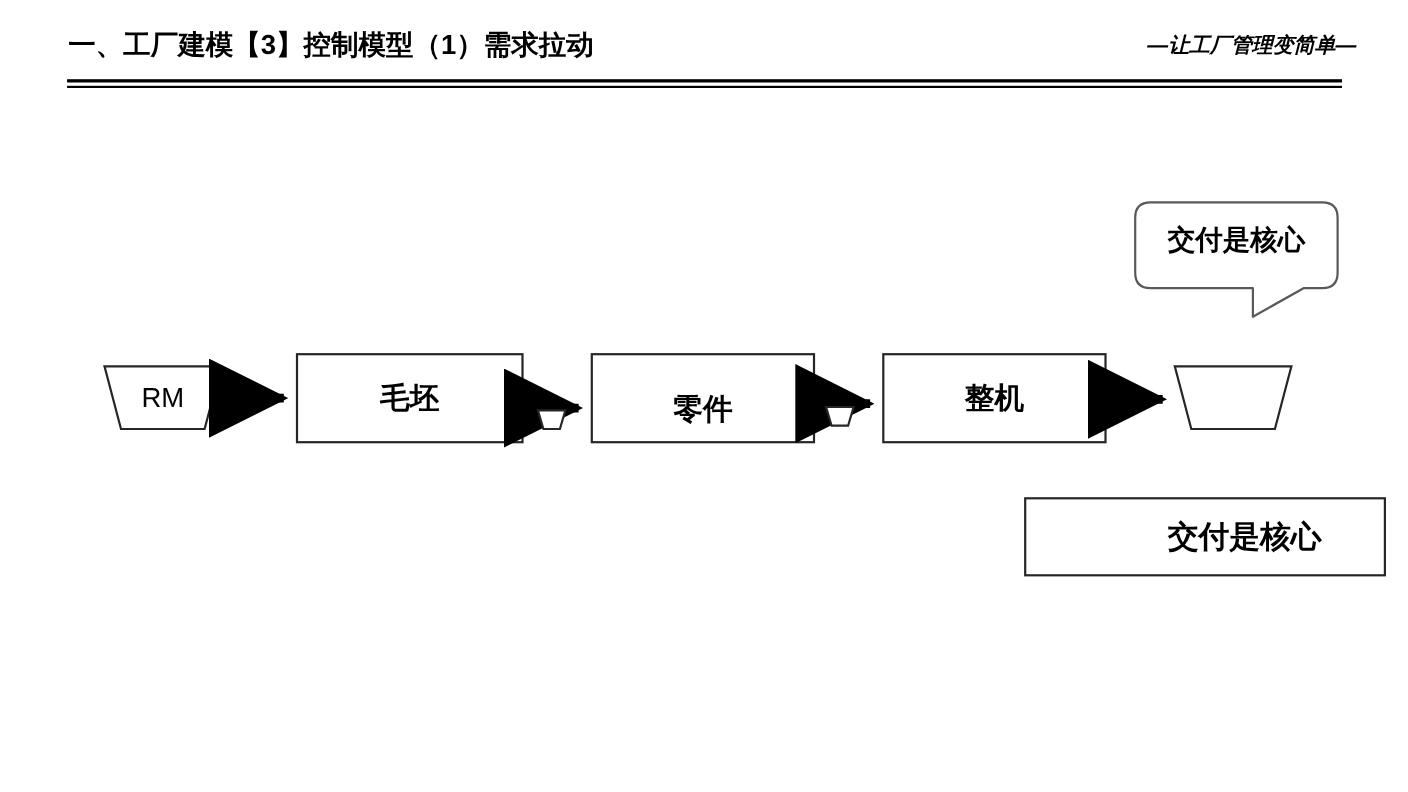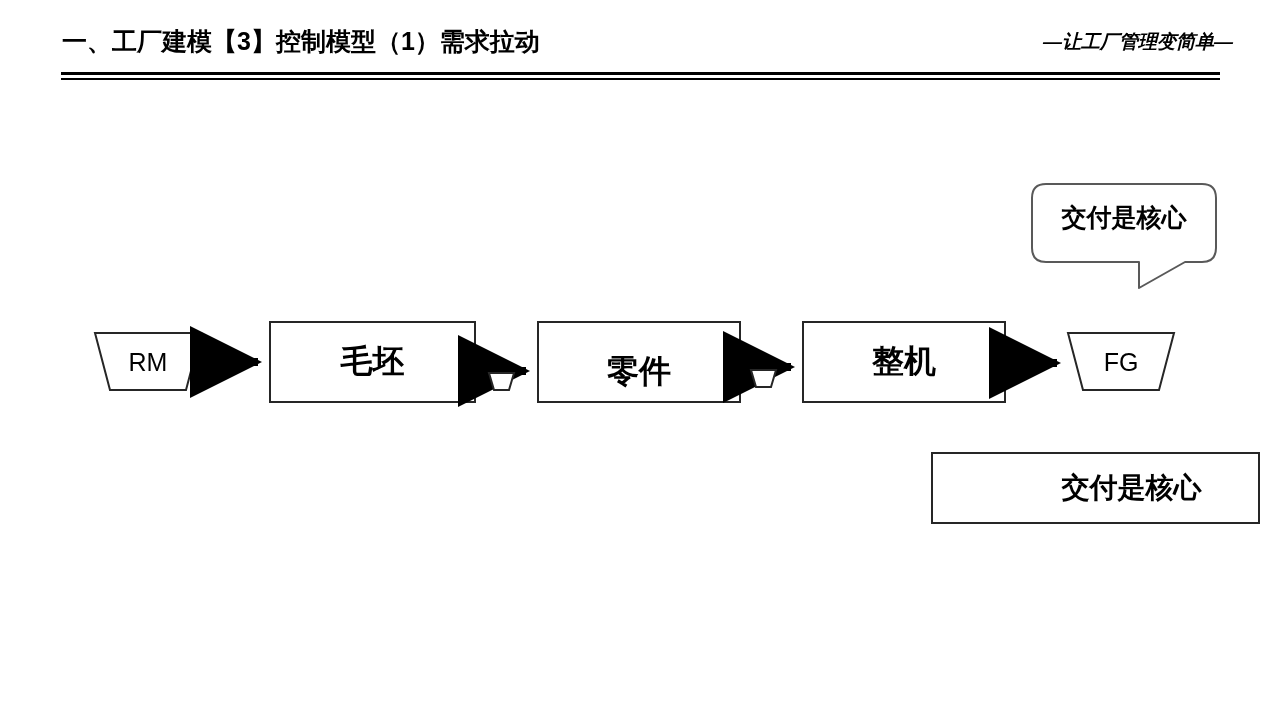--- a/index.html
+++ b/index.html
@@ -92,21 +92,21 @@
     font-weight: bold;
     white-space: nowrap;
     pointer-events: none;
   }
   .label-rm,
   .label-fg {
     font-size: 25px;
     font-weight: normal;
   }
   .label-process {
-    font-size: 32px;
+    font-size: 27px;
     font-weight: bold;
   }
   .label-callout {
     font-size: 25px;
     font-weight: bold;
   }
   .label-footer {
     font-size: 28px;
     font-weight: bold;
     padding-left: 36px;
@@ -182,18 +182,17 @@
   </svg>
 
   <div class="node-label label-rm" id="rm-label">RM</div>
 
   <div class="node-label label-process" id="box1-label">毛坯</div>
 
   <div class="node-label label-process" id="box2-label">零件</div>
 
   <div class="node-label label-process" id="box3-label">整机</div>
 
-  <div class="node-label label-fg" id="fg-label">FG</div>
 
   <div class="node-label label-callout" id="callout-label">交付是核心</div>
 
   <div class="node-label label-footer" id="footer-label">交付是核心</div>
 </div>
 
 </body></html>

